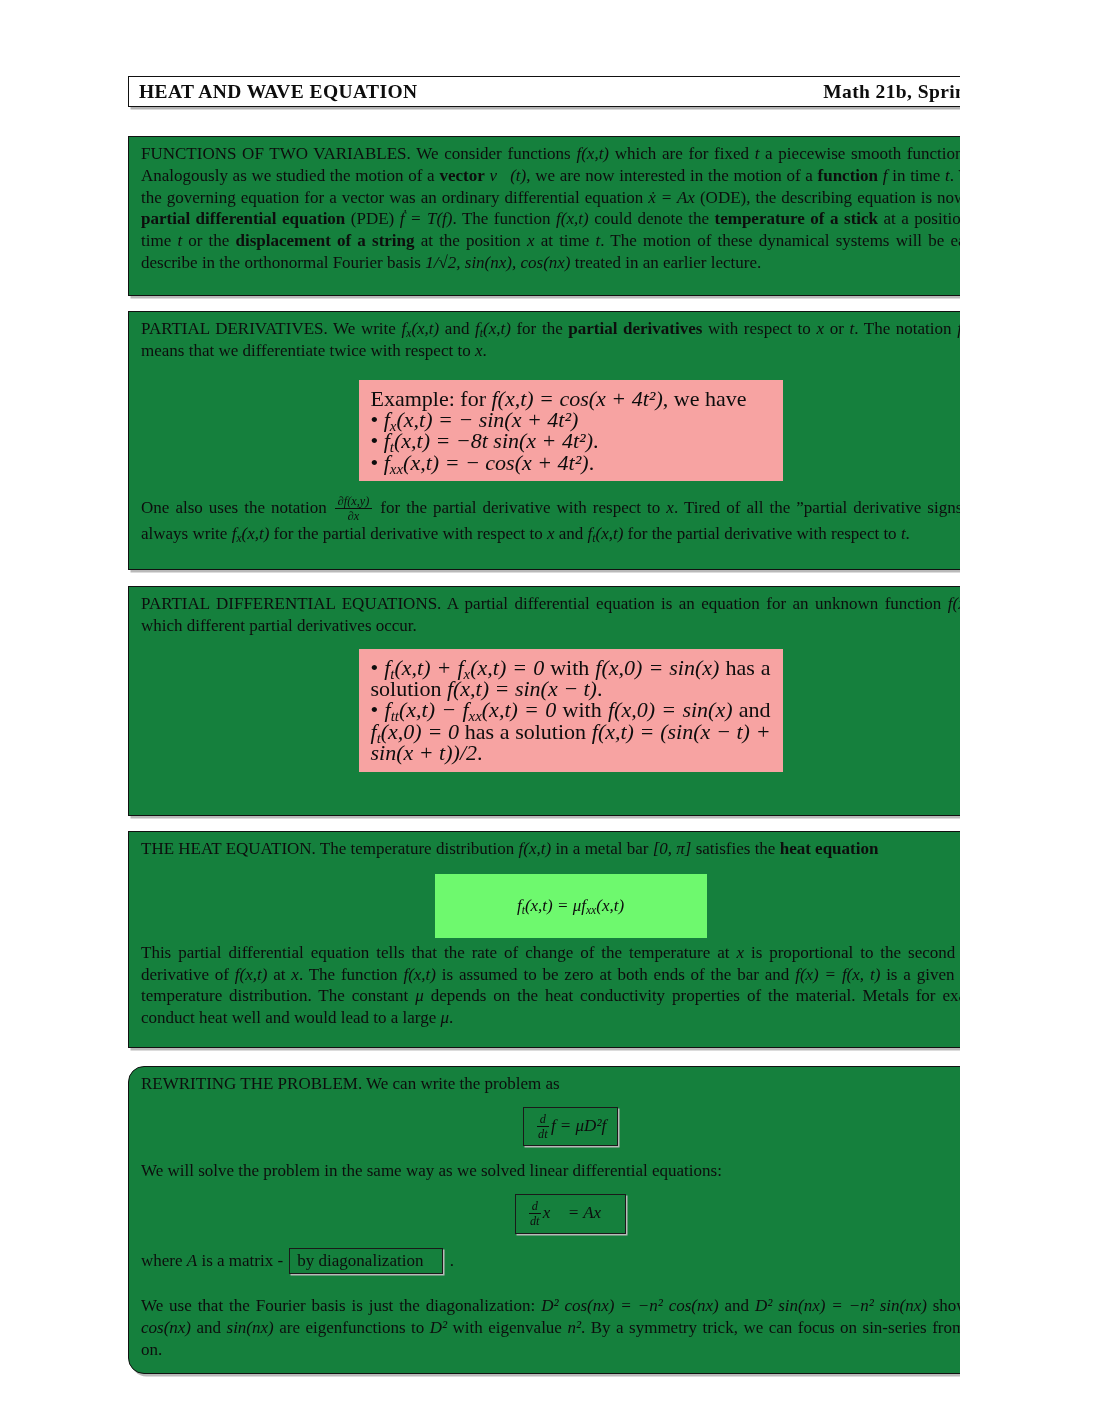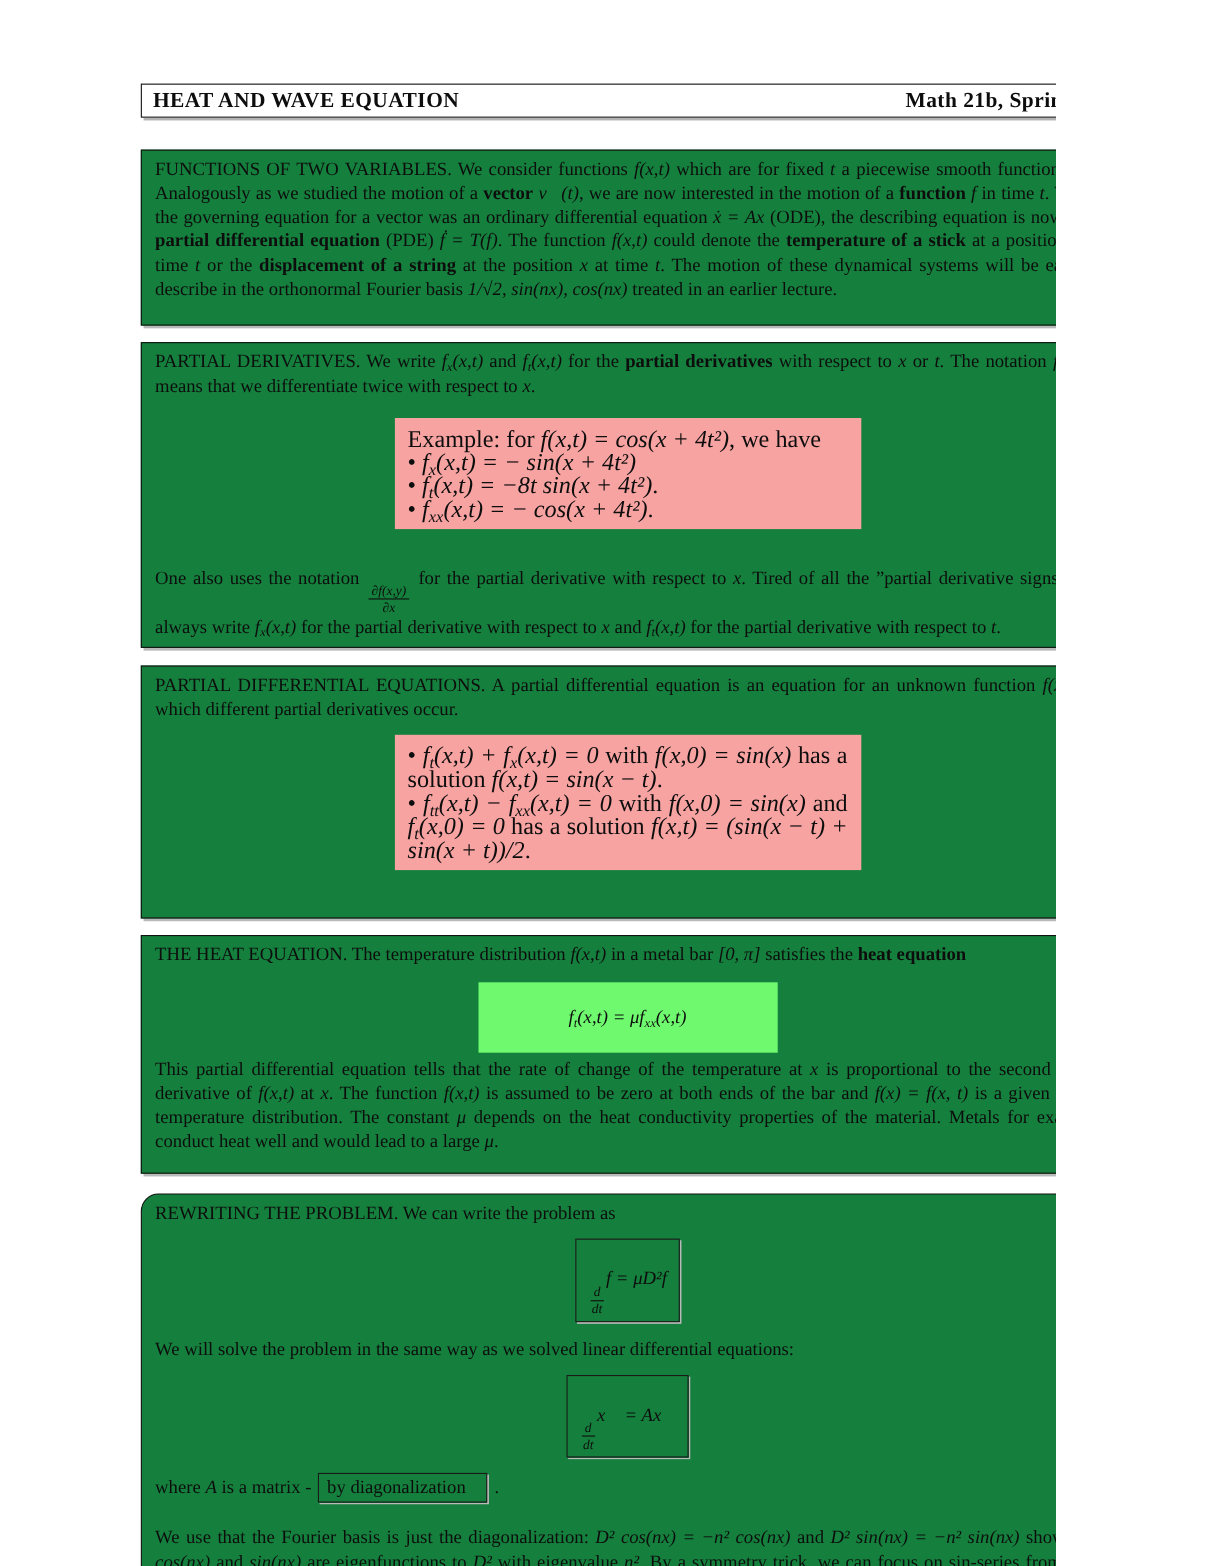--- a/index.html
+++ b/index.html
@@ -17,21 +17,21 @@
   .box2{margin-top:15px;min-height:259px;}
   .box3{margin-top:16px;min-height:230px;padding-bottom:24px;}
   .box4{margin-top:15px;min-height:217px;}
   .box5{margin-top:18px;min-height:304px;padding-bottom:12px;border-radius:16px;}
 
   .para{margin:0;font-size:17px;line-height:21.8px;text-align:justify;}
   .mi{font-style:italic;}
   sub{font-size:0.68em;line-height:0;vertical-align:-0.3em;font-style:inherit;}
 
   .frac{display:inline-block;text-align:center;vertical-align:middle;line-height:1;font-style:italic;margin:0 2px;}
-  .frac .ft{display:block;font-size:0.72em;border-bottom:1px solid currentColor;padding:0 3px 1px 3px;margin-top:36px;}
+  .frac .ft{display:block;font-size:0.72em;border-bottom:1px solid currentColor;padding:0 3px 1px 3px;}
   .frac .fb{display:block;font-size:0.72em;padding-top:1px;}
 
   .pink-box{box-sizing:border-box;width:424px;margin:18px auto 14px auto;padding:8px 12px;}
   .box3 .pink-box{margin:12px auto 0 auto;}
   .pink-box .para{font-size:22px;line-height:21.4px;text-align:left;}
   .pink-box .wrapped{text-align:justify;}
 
   .green-box{box-sizing:border-box;width:272px;height:64px;margin:14px auto 4px auto;
              display:flex;align-items:center;justify-content:center;font-size:17px;}
 

